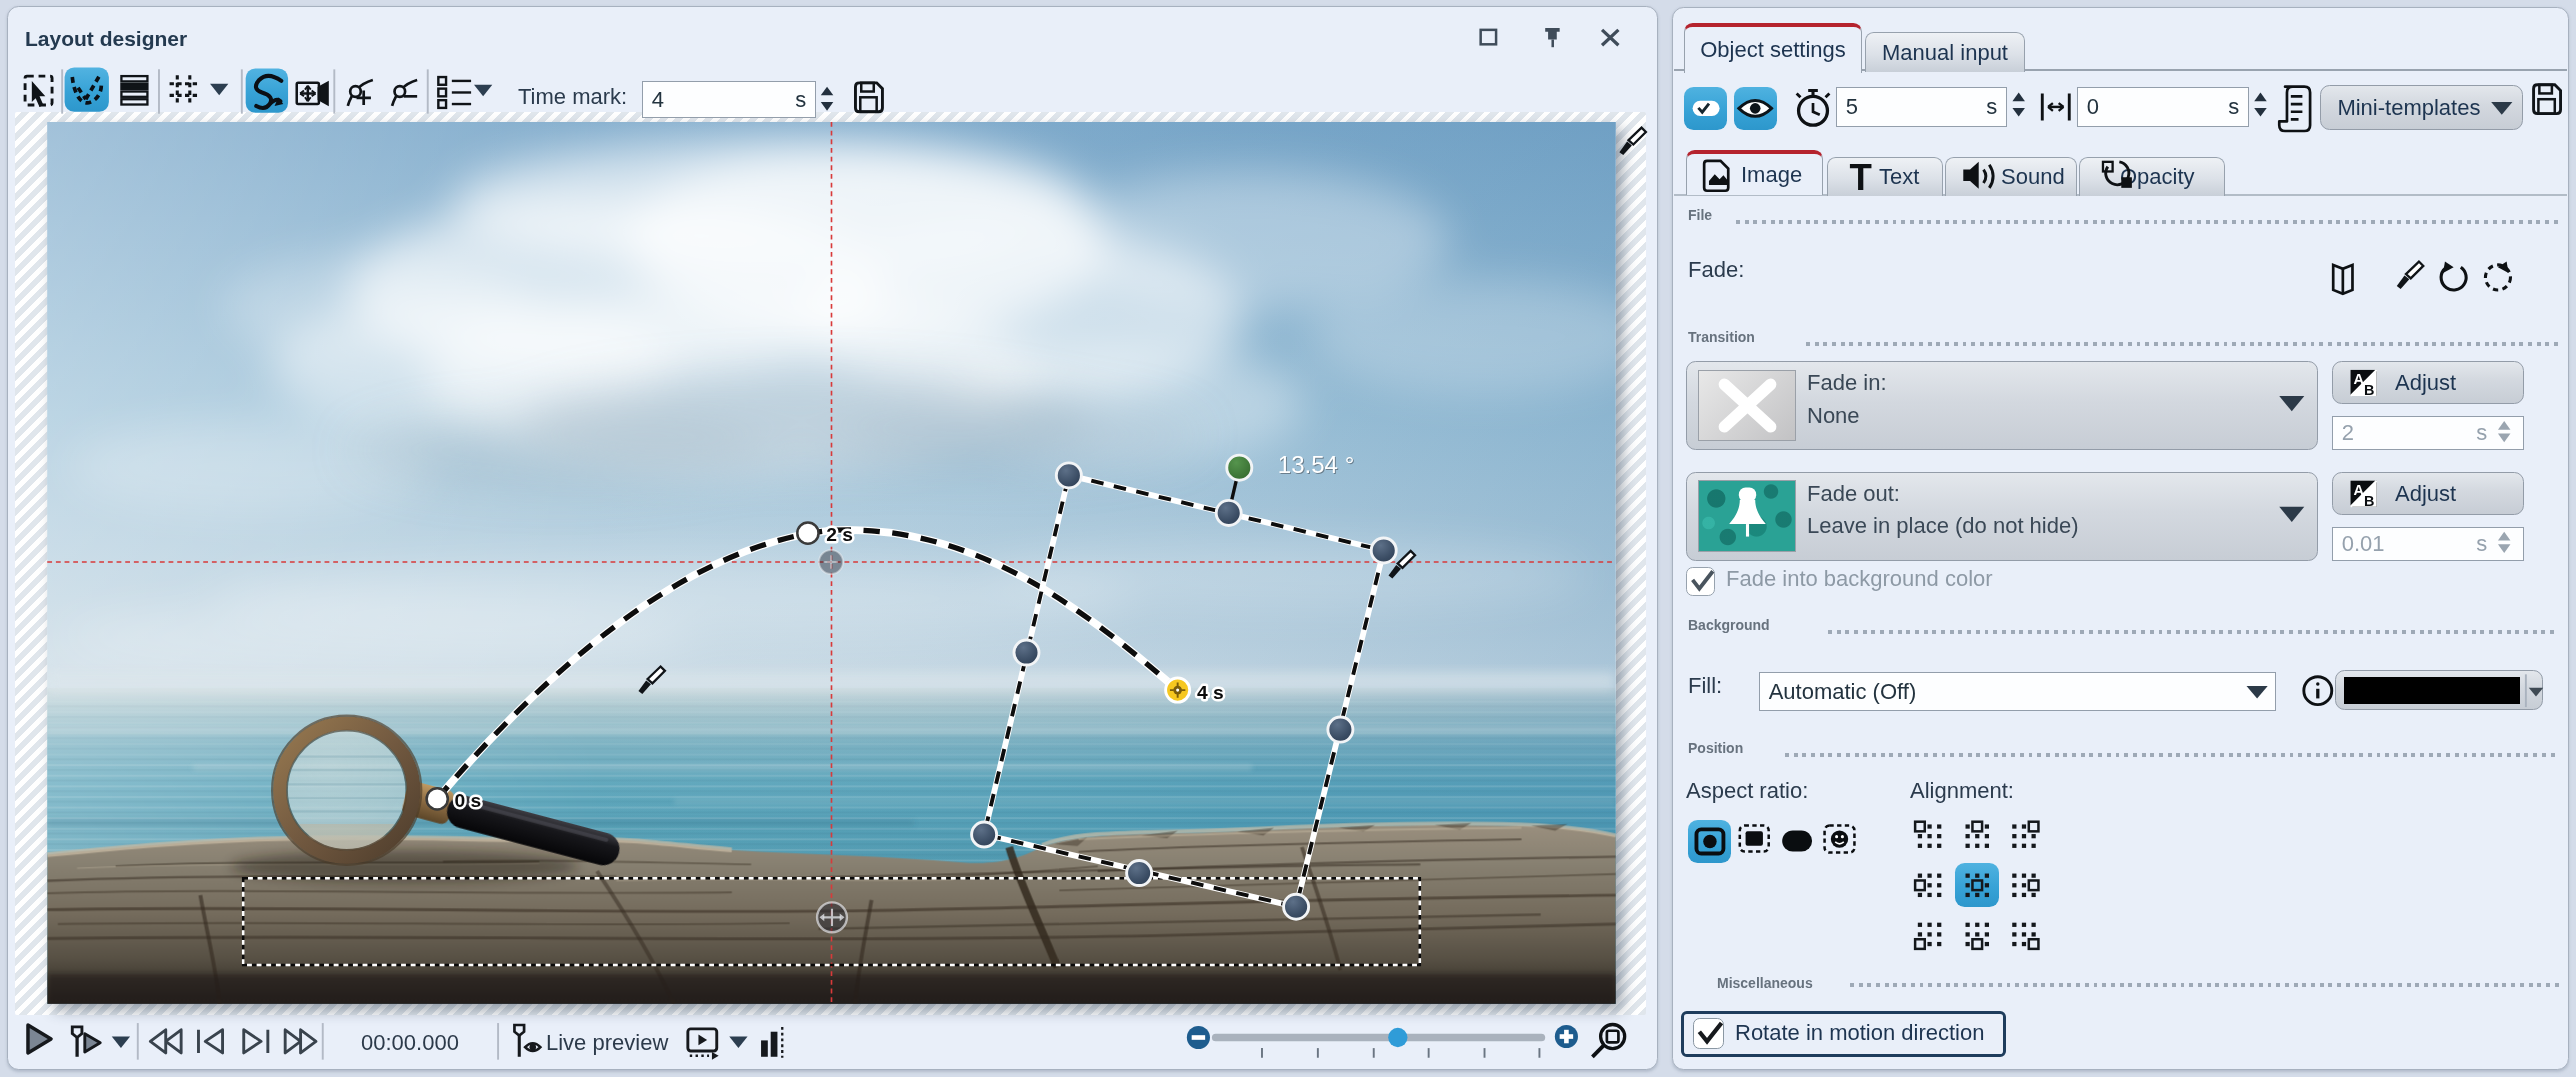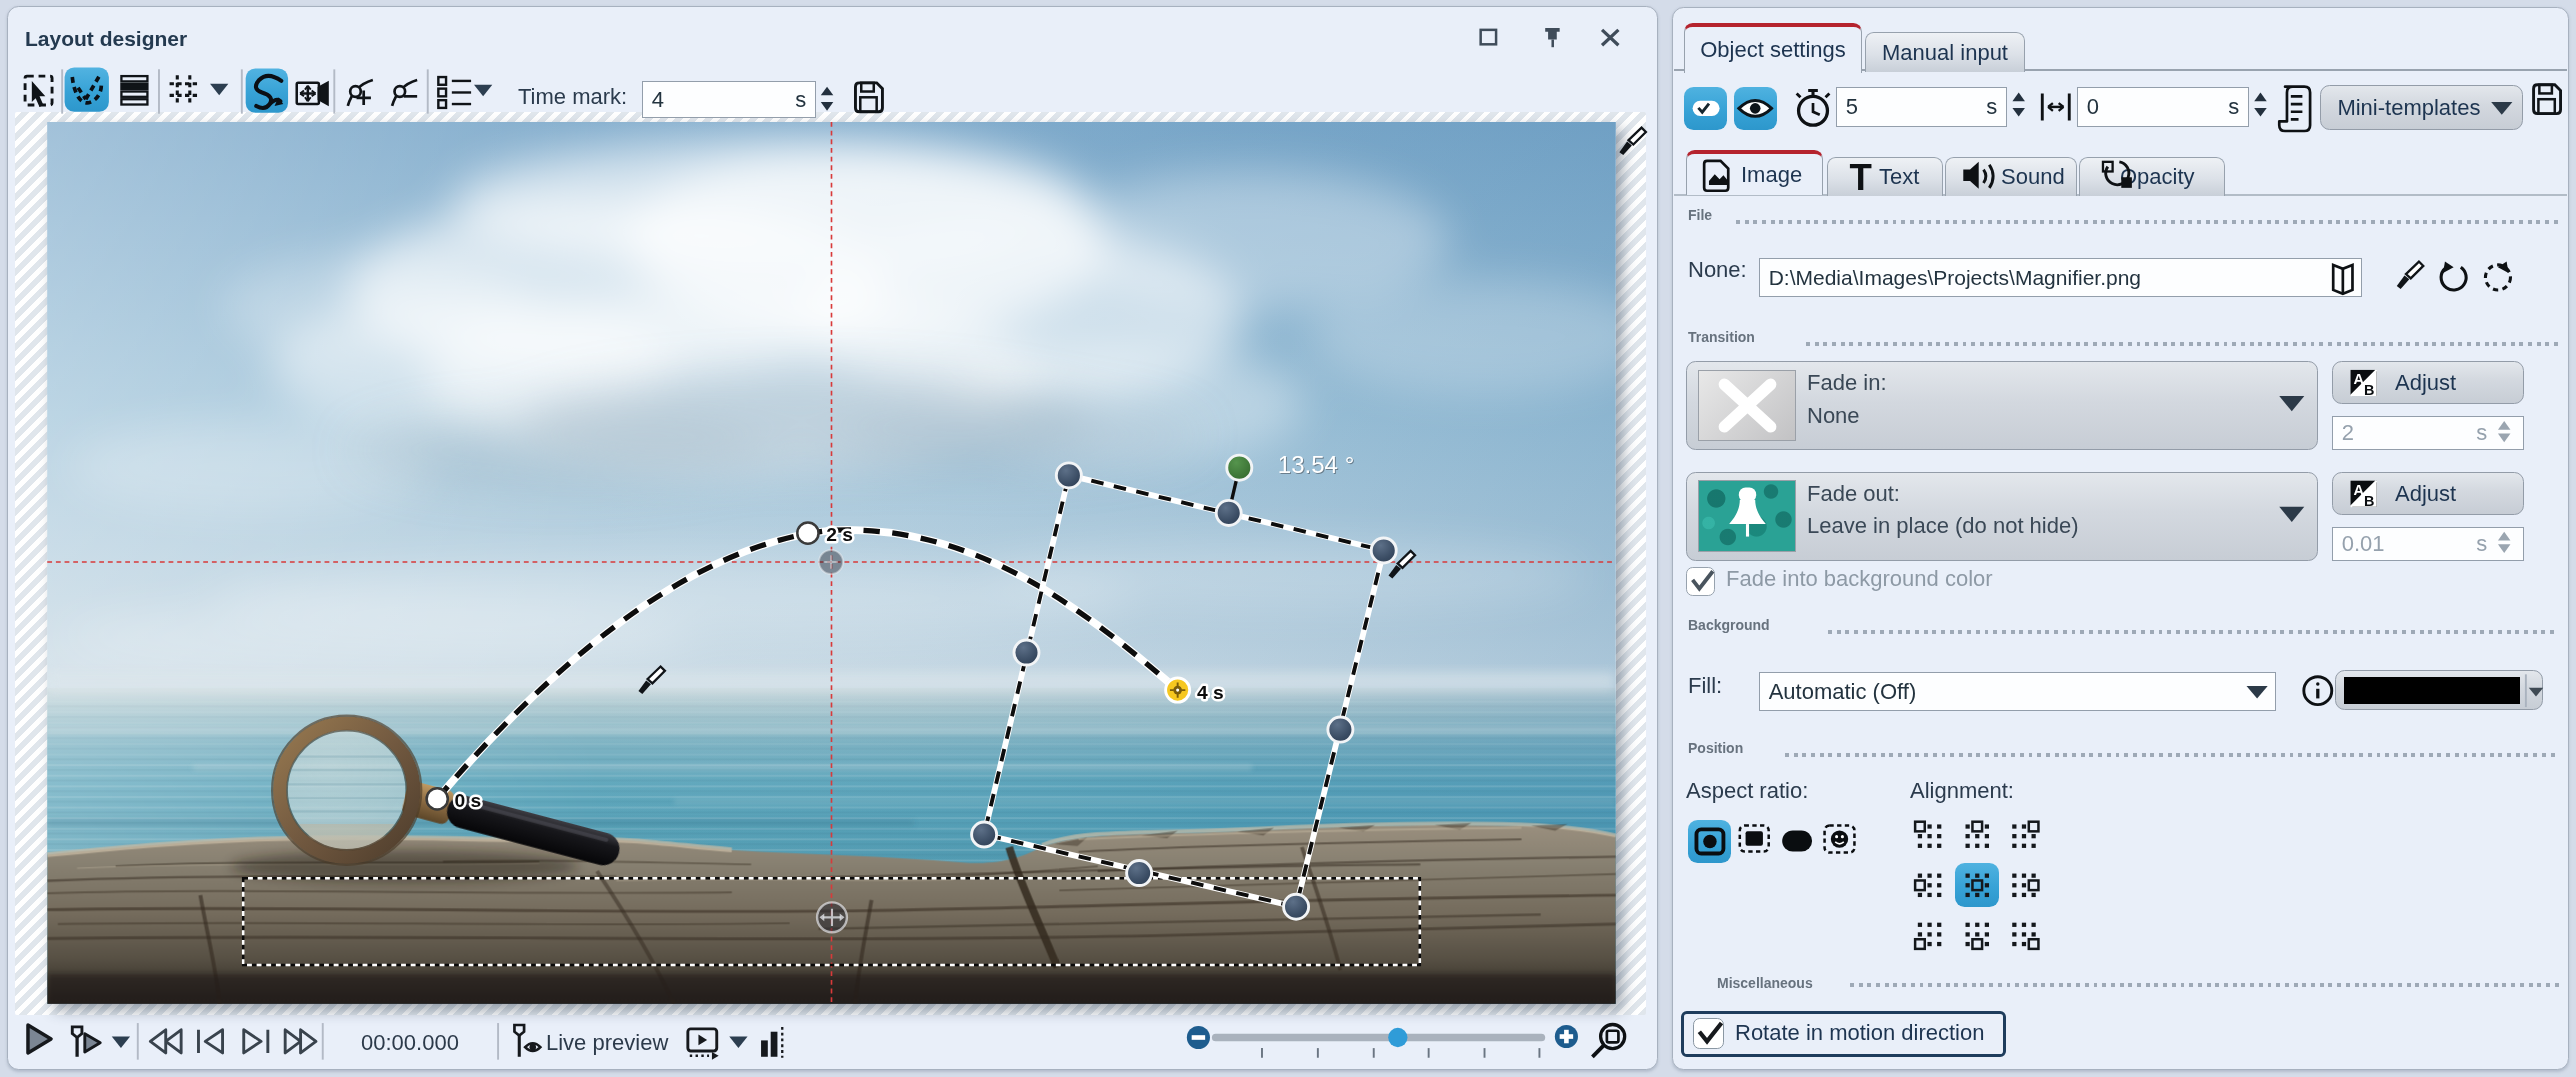--- a/index.html
+++ b/index.html
@@ -292,22 +292,21 @@
   <div class="abs graybtn" style="left:2320px;top:85px;width:203px;height:45px;padding-left:16.4px;">Mini-templates</div>
 
   <div class="abs" style="left:1674px;top:194px;width:893px;height:1.9px;background:#b2bcc7;"></div>
   <div class="abs tab taboff" style="left:1827px;top:157px;width:116px;height:39px;padding-left:51px;justify-content:flex-start;">Text</div>
   <div class="abs tab taboff" style="left:1945px;top:157px;width:132px;height:39px;padding-left:55px;justify-content:flex-start;">Sound</div>
   <div class="abs tab taboff" style="left:2079px;top:157px;width:146px;height:39px;padding-left:40px;justify-content:flex-start;">Opacity</div>
   <div class="abs tab tabon" style="left:1686px;top:150px;width:137px;height:45px;padding-left:54px;justify-content:flex-start;">Image</div>
 
   <div class="abs sect" style="left:1688px;top:207px;">File</div>
   <div class="abs dots" style="left:1736px;top:220px;width:823px;"></div>
-  <div class="abs lbl" style="left:1688px;top:257px;">None:</div>
-  <div class="abs inp" style="left:1759px;top:258px;width:603px;height:39px;font-size:21px;">D:\Media\Images\Projects\Magnifier.png</div>
+  <div class="abs lbl" style="left:1688px;top:257px;">Fade:</div>
 
   <div class="abs sect" style="left:1688px;top:329px;">Transition</div>
   <div class="abs dots" style="left:1806px;top:342px;width:752px;"></div>
   <div class="abs graybtn" style="left:1686px;top:361px;width:632px;height:89px;"></div>
   <div class="abs" style="left:1698px;top:370px;width:98px;height:71px;background:linear-gradient(135deg,#e8e8e8,#c2c2c4);border:1px solid #9aa0a8;"></div>
   <div class="abs lbl" style="left:1807px;top:370px;color:#3a4856;">Fade in:</div>
   <div class="abs lbl" style="left:1807px;top:403px;color:#3a4856;">None</div>
   <div class="abs graybtn" style="left:2332px;top:361px;width:192px;height:43px;padding-left:62px;">Adjust</div>
   <div class="abs inp" style="left:2332px;top:416px;width:192px;height:34px;color:#95a1ad;">2<span class="s" style="margin-right:27px;">s</span></div>
 

